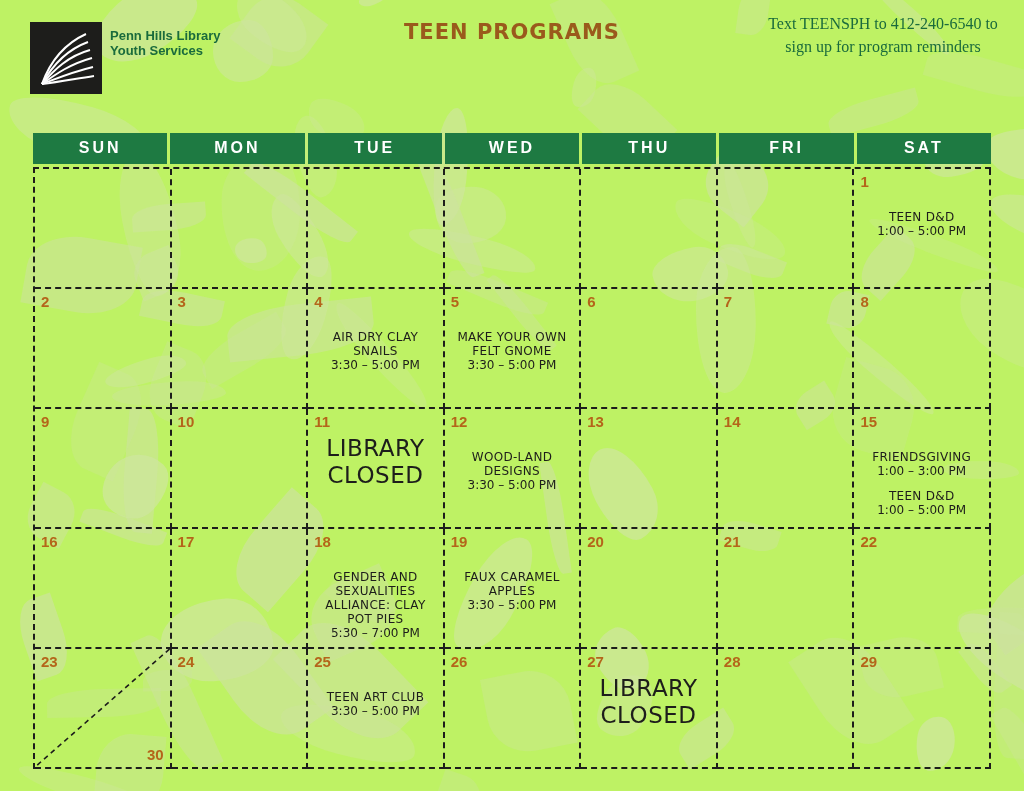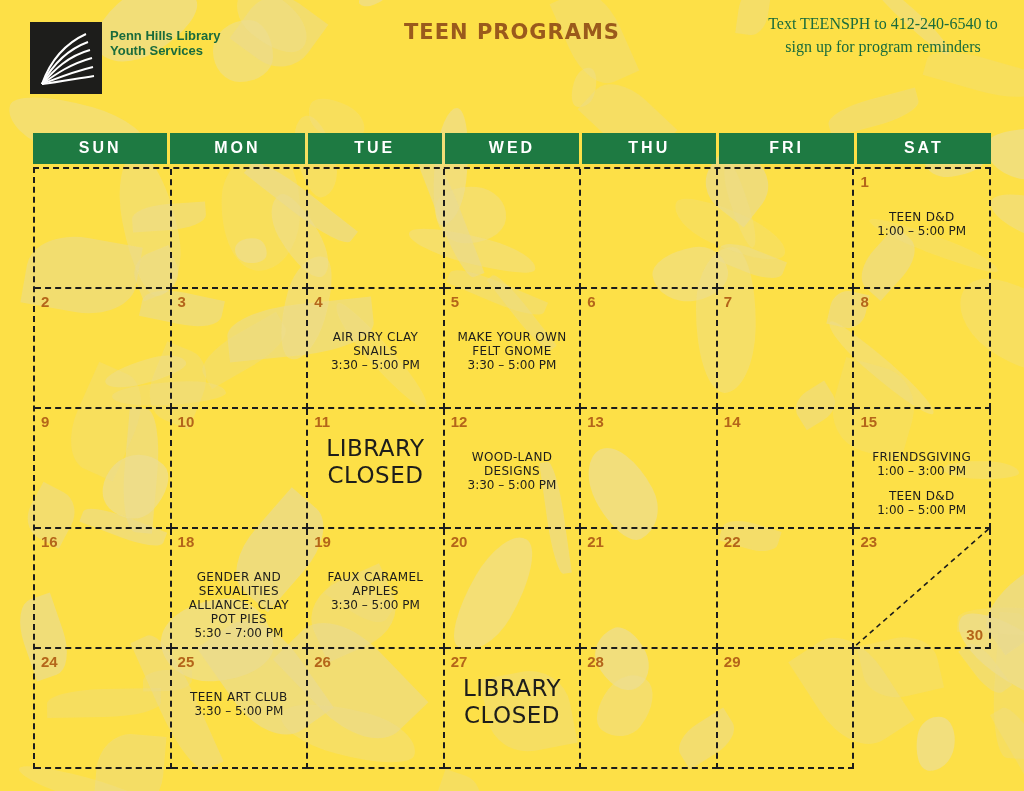--- a/index.html
+++ b/index.html
@@ -5,21 +5,21 @@
   * { box-sizing: border-box; margin: 0; padding: 0; }
   html, body {
     width: 1024px; height: 791px;
     font-family: "Liberation Sans", sans-serif;
     background: #f2f1ec;
     overflow: hidden;
   }
   #page {
     position: relative;
     width: 1024px; height: 791px;
-    background: #fde047;
+    background: #bef264;
     text-decoration: underline;
   }
   
   #bg-art {
     position: absolute; inset: 0;
     opacity: 0.55;
     pointer-events: none;
   }
   #bg-art .blob {
     position: absolute;
@@ -389,20 +389,23 @@
           <div class="event">
             <div class="event-name">TEEN D&amp;D</div>
             <div class="event-time">1:00 – 5:00 PM</div>
           </div>
         </div>
       </div>
       <div class="cell">
         <div class="daynum">16</div>
       </div>
       <div class="cell">
+        <div class="daynum">17</div>
+      </div>
+      <div class="cell">
         <div class="daynum">18</div>
         <div class="events">
           <div class="event">
             <div class="event-name">GENDER AND SEXUALITIES ALLIANCE: CLAY POT PIES</div>
             <div class="event-time">5:30 – 7:00 PM</div>
           </div>
         </div>
       </div>
       <div class="cell">
         <div class="daynum">19</div>

